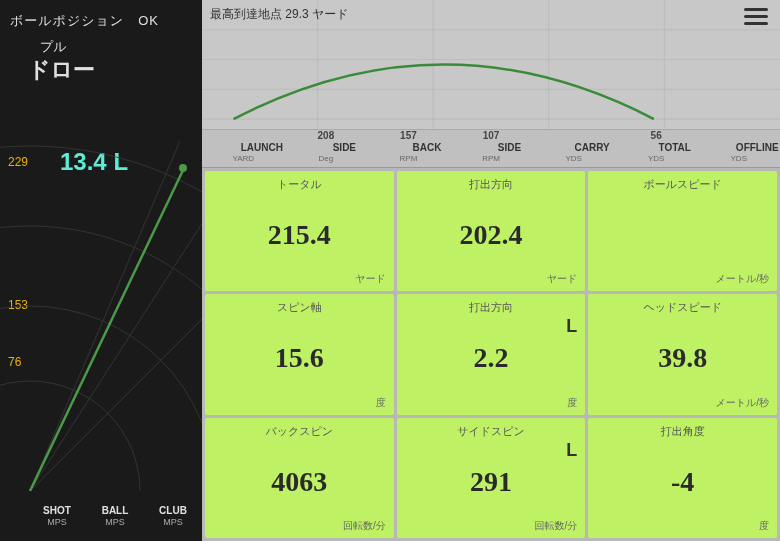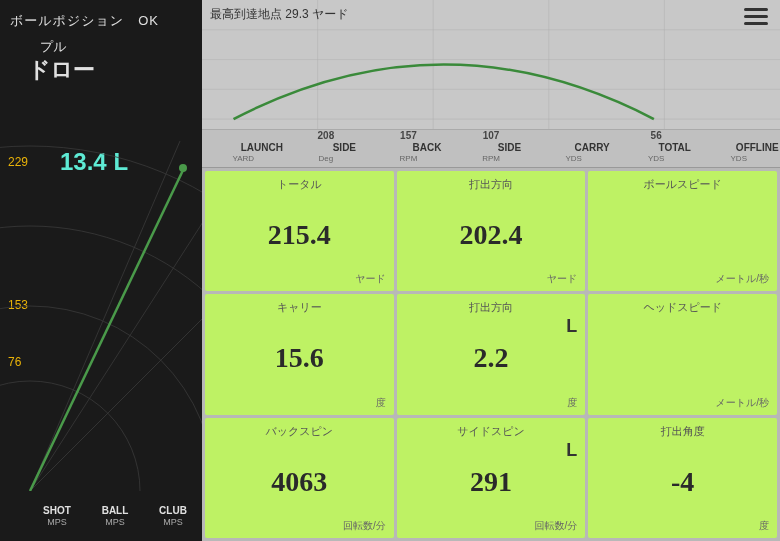--- a/index.html
+++ b/index.html
@@ -378,32 +378,33 @@
       <div class="stat-card">
         <div class="card-label">打出方向</div>
         <div class="card-value">202.4</div>
         <div class="card-unit">ヤード</div>
       </div>
       <div class="stat-card">
         <div class="card-label">ボールスピード</div>
         <div class="card-unit">メートル/秒</div>
       </div>
       <div class="stat-card">
-        <div class="card-label">キャリー</div>
+        <div class="card-label">スピン軸</div>
         <div class="card-value">15.6</div>
         <div class="card-unit">度</div>
       </div>
       <div class="stat-card">
         <div class="card-label">打出方向</div>
         <div class="card-value">2.2</div>
         <div class="card-unit">度</div>
         <div class="card-direction">L</div>
       </div>
       <div class="stat-card">
         <div class="card-label">ヘッドスピード</div>
+        <div class="card-value">39.8</div>
         <div class="card-unit">メートル/秒</div>
       </div>
       <div class="stat-card">
         <div class="card-label">バックスピン</div>
         <div class="card-value">4063</div>
         <div class="card-unit">回転数/分</div>
       </div>
       <div class="stat-card">
         <div class="card-label">サイドスピン</div>
         <div class="card-value">291</div>

